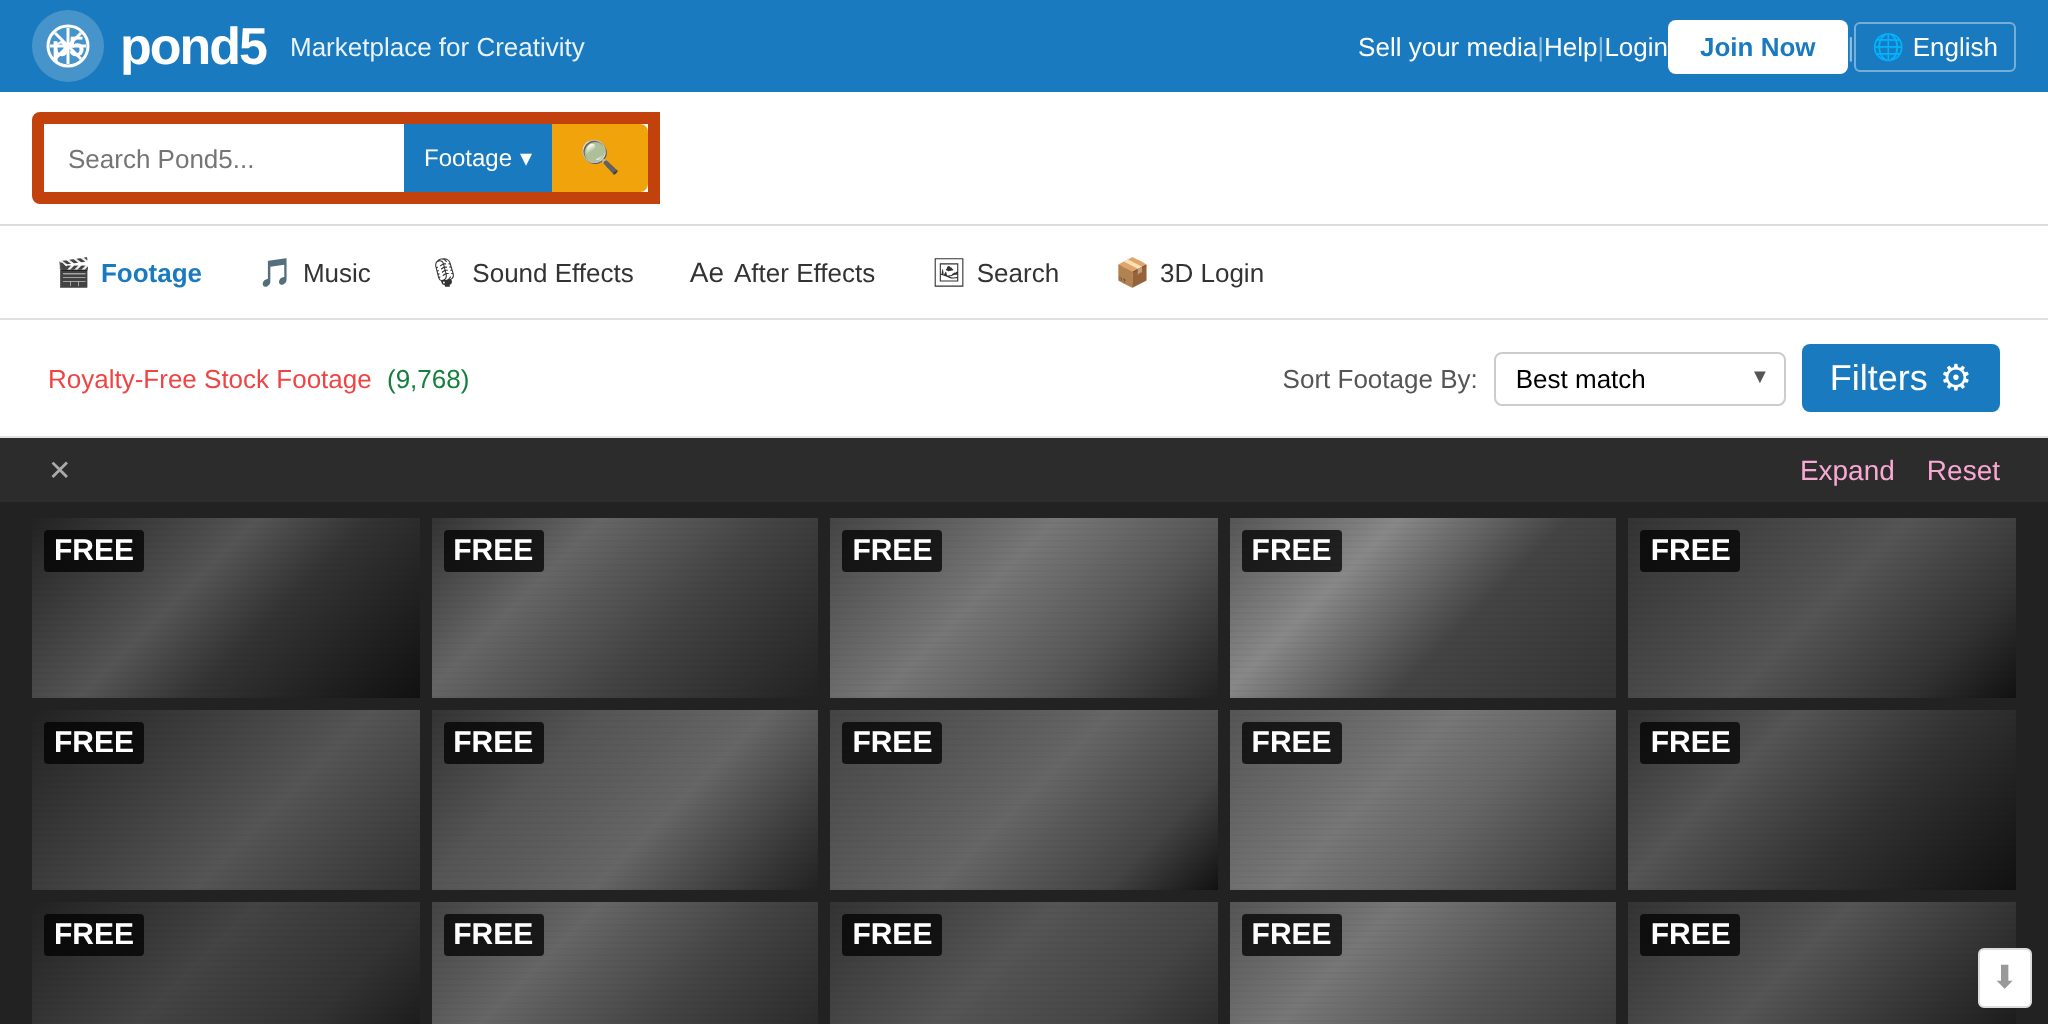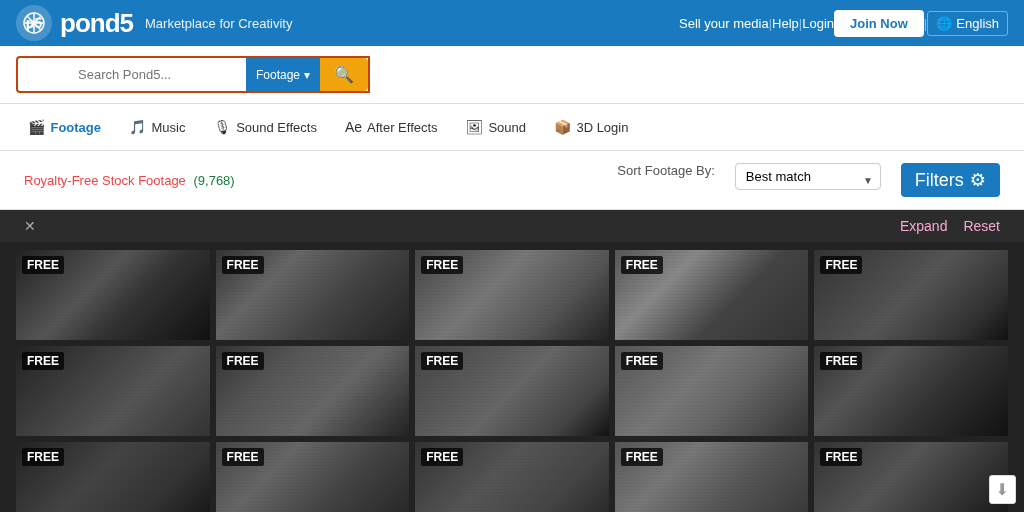--- a/index.html
+++ b/index.html
@@ -35,21 +35,21 @@
 
     
     .search-bar {
       background: white;
       padding: 10px 16px;
       display: flex;
       align-items: center;
       gap: 0;
       border-bottom: 1px solid #ddd;
     }
-    .search-input-wrap { display: flex; border: 2px solid #c2410c; border-radius: 4px 0 0 4px; overflow: hidden; padding-left: 48px; }
+    .search-input-wrap { display: flex; border: 6px solid #c2410c; border-radius: 4px 0 0 4px; overflow: hidden; }
     .search-input { border: none; outline: none; padding: 7px 12px; font-size: 13px; width: 180px; }
     .search-dropdown {
       background: #1a7abf;
       color: white;
       border: none;
       padding: 0 10px;
       font-size: 12px;
       cursor: pointer;
       display: flex;
       align-items: center;
@@ -92,21 +92,21 @@
     
     .results-bar {
       background: white;
       padding: 12px 24px;
       display: flex;
       align-items: center;
       justify-content: space-between;
       border-bottom: 1px solid #e0e0e0;
     }
     .results-text { font-size: 13px; color: #ef4444; }
-    .sort-wrap { display: flex; gap: 20px; font-size: 13px; color: #555; }
+    .sort-wrap { display: flex; align-items: center; gap: 8px; font-size: 13px; color: #555; }
     .sort-select { border: 1px solid #ccc; border-radius: 4px; padding: 5px 28px 5px 10px; font-size: 13px; appearance: none; background: white; cursor: pointer; }
     .sort-select-wrap { position: relative; display: inline-block; }
     .sort-select-wrap::after { content: '▼'; position: absolute; right: 8px; top: 50%; transform: translateY(-50%); font-size: 10px; pointer-events: none; color: #555; }
     .filters-btn {
       background: #1a7abf;
       color: white;
       border: none;
       padding: 6px 14px;
       border-radius: 4px;
       font-size: 18px;
@@ -143,21 +143,21 @@
       cursor: pointer;
       overflow: hidden;
       height: 90px;
     }
     .free-badge {
       position: absolute;
       top: 6px;
       left: 6px;
       background: rgba(0,0,0,0.75);
       color: white;
-      font-size: 12px;
+      font-size: 15px;
       font-weight: bold;
       padding: 2px 5px;
       border-radius: 2px;
       z-index: 2;
     }
     
     .img-0 { background: linear-gradient(135deg, #222 0%, #555 40%, #333 60%, #111 100%); }
     .img-1 { background: linear-gradient(135deg, #333 0%, #666 30%, #444 60%, #222 100%); }
     .img-2 { background: linear-gradient(135deg, #444 0%, #777 40%, #555 70%, #222 100%); }
     .img-3 { background: linear-gradient(135deg, #555 0%, #888 30%, #444 60%, #333 100%); }
@@ -261,21 +261,21 @@
     <a class="nav-tab" href="#">
       <span class="tab-icon">🎙</span>
       <span>Sound Effects</span>
     </a>
     <a class="nav-tab" href="#">
       <span class="tab-icon">Ae</span>
       <span>After Effects</span>
     </a>
     <a class="nav-tab" href="#">
       <span class="tab-icon">🖼</span>
-      <span>Sound</span>
+      <span>Search</span>
     </a>
     <a class="nav-tab" href="#">
       <span class="tab-icon">📦</span>
       <span>3D Login</span>
     </a>
   </div>
 
 <div class="results-bar">
   <div>
     <span class="results-text">Royalty-Free Stock Footage</span>

